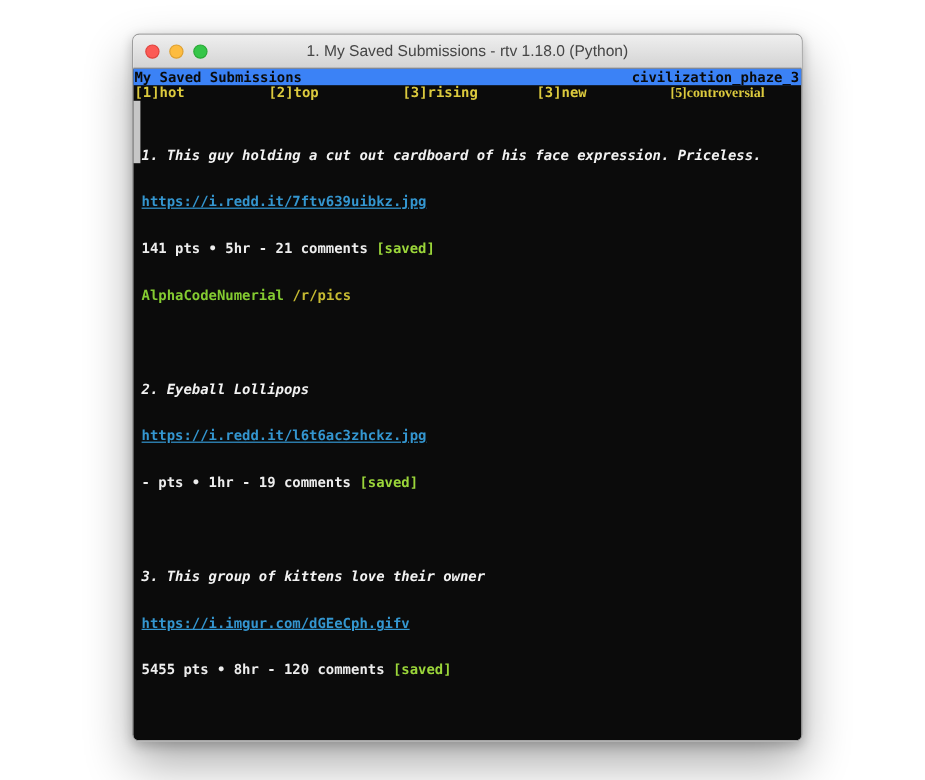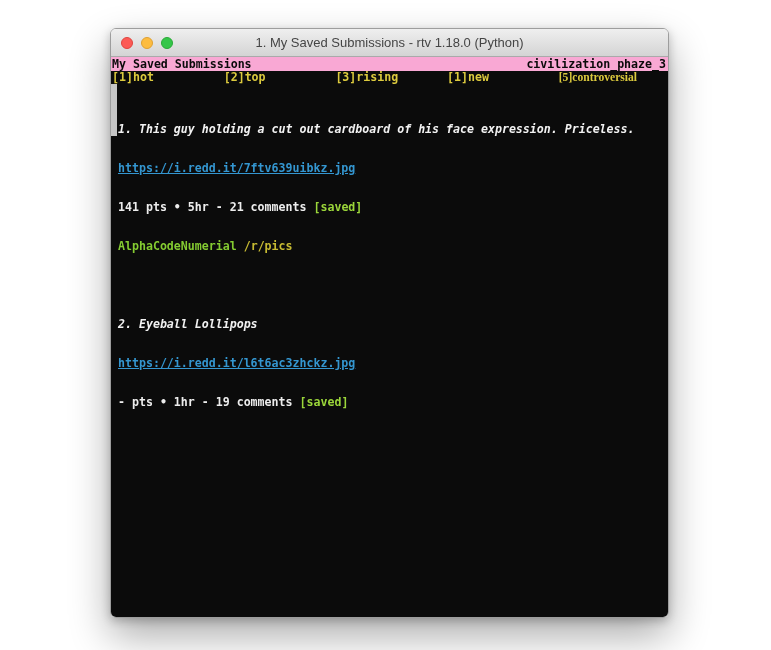--- a/index.html
+++ b/index.html
@@ -27,21 +27,21 @@
   .win-title{font-size:13px;color:#454545;}
 
   
   .terminal{
     flex:1 1 auto;background:#0b0b0b;
     font-family:"DejaVu Sans Mono","DejaVu Sans",monospace;
     font-weight:bold;font-size:11.6px;line-height:13px;
     white-space:pre;display:flex;flex-direction:column;overflow:hidden;
   }
   .hbar{
-    flex:0 0 14px;height:14px;line-height:14px;background:#f9a8d4;color:#0a0a0a;
+    flex:0 0 14px;height:14px;line-height:14px;background:#3b82f6;color:#0a0a0a;
     display:flex;justify-content:space-between;padding:0 2px 0 1px;
   }
   .tabsrow{flex:0 0 13px;height:13px;display:flex;padding-left:1px;color:#dcca3e;}
   .tab{flex:0 0 111.7px;overflow:hidden;}
   .tab:last-child{flex:1 1 auto;font-family:Liberation Serif, serif;}
 
   .list{flex:1 1 auto;display:flex;flex-direction:column;}
   .sub{position:relative;padding-left:7px;margin-bottom:13px;}
   .line{height:13px;}
   .title{color:#f2f2f2;font-style:italic;}
@@ -72,40 +72,46 @@
 
       <div class="hbar">
         <span>My Saved Submissions</span>
         <span>civilization_phaze_3</span>
       </div>
 
       <div class="tabsrow">
         <span class="tab">[1]hot</span>
         <span class="tab">[2]top</span>
         <span class="tab">[3]rising</span>
-        <span class="tab">[1]new</span>
+        <span class="tab">[3]new</span>
         <span class="tab">[5]controversial</span>
       </div>
 
       <div class="list">
 
         <div class="sub">
           <span class="cursor"></span>
           <div class="line title">1. This guy holding a cut out cardboard of his face expression. Priceless.</div>
           <div class="line"><a class="url">https://i.redd.it/7ftv639uibkz.jpg</a></div>
           <div class="line stats"><span>141 pts • 5hr - 21 comments</span><span class="saved">[saved]</span></div>
           <div class="line"><span class="author">AlphaCodeNumerial</span><span class="subreddit">/r/pics</span></div>
         </div>
 
         <div class="sub">
           <div class="line title">2. Eyeball Lollipops</div>
           <div class="line"><a class="url">https://i.redd.it/l6t6ac3zhckz.jpg</a></div>
           <div class="line stats"><span>- pts • 1hr - 19 comments</span><span class="saved">[saved]</span></div>
         </div>
 
+        <div class="sub">
+          <div class="line title">3. This group of kittens love their owner</div>
+          <div class="line"><a class="url">https://i.imgur.com/dGEeCph.gifv</a></div>
+          <div class="line stats"><span>5455 pts • 8hr - 120 comments</span><span class="saved">[saved]</span></div>
+          
+        </div>
 
         
 
         
 
         
 
         
 
         

